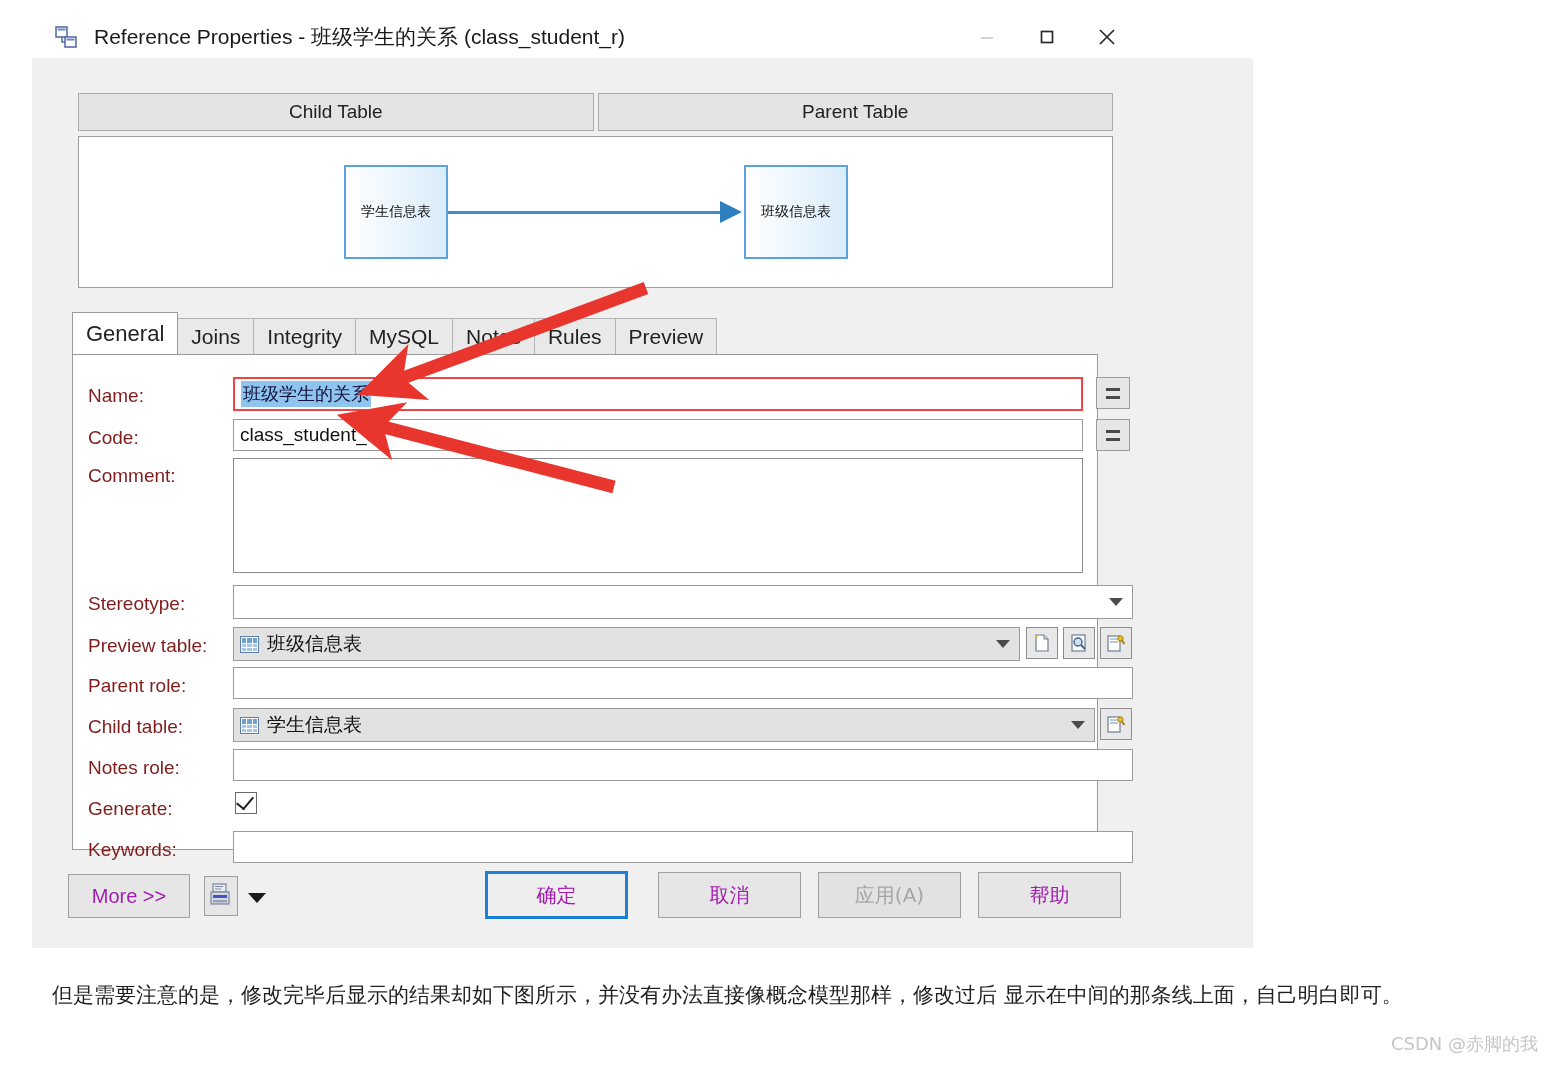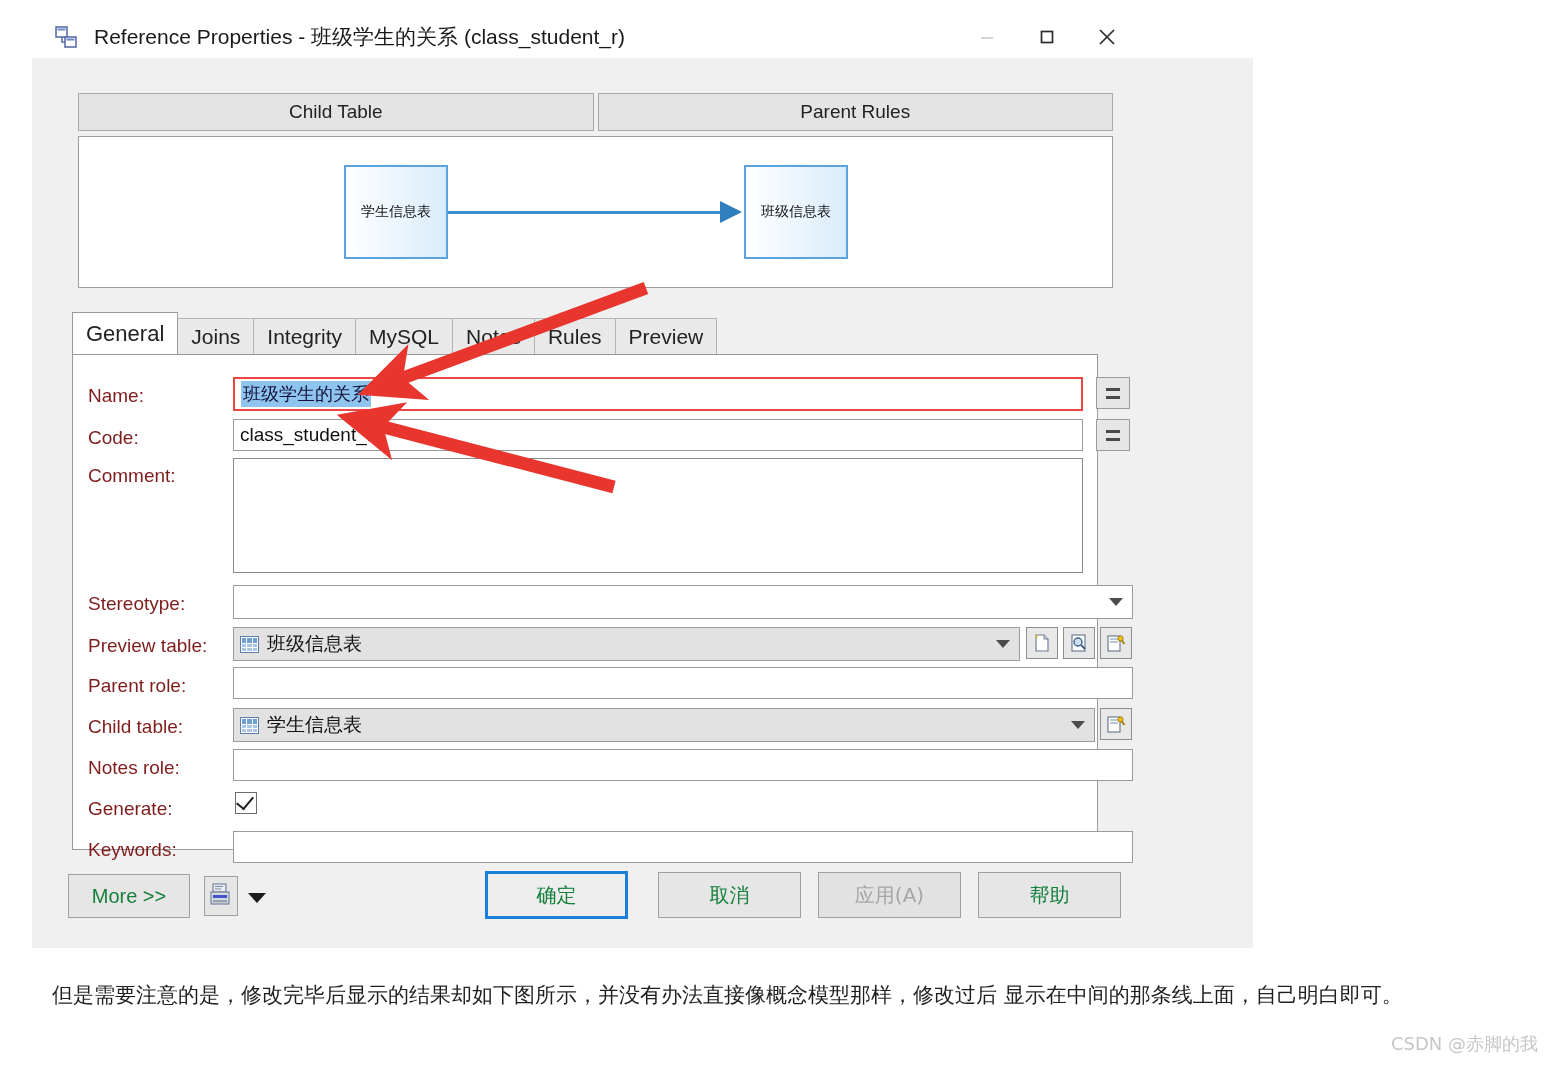--- a/index.html
+++ b/index.html
@@ -311,21 +311,21 @@
   }
   .btn {
     position: absolute;
     background: #e6e6e6;
     border: 1px solid #a0a0a0;
     box-sizing: border-box;
     display: flex;
     align-items: center;
     justify-content: center;
     font-size: 20px;
-    color: #15803d;
+    color: #a21caf;
     font-family: "DejaVu Sans", sans-serif;
   }
   .btn.default {
     border: 3px solid #1c7fd6;
     background: #eeeeee;
   }
   .btn.disabled { color: #a5a5a5; background: #e2e2e2; }
   #more-btn { left: 36px; top: 16px; width: 122px; height: 44px; font-family:"Liberation Sans",sans-serif; }
   #report-btn { left: 172px; top: 18px; width: 34px; height: 40px; }
   #report-caret {
@@ -398,21 +398,21 @@
             <line x1="18" y1="4" x2="4" y2="18" stroke="#2b2b2b" stroke-width="1.7"></line>
           </svg>
       </div>
     </div>
   </div>
 
   <div id="client-area">
 
     <div id="diagram-headers">
       <div class="diagram-header">Child Table</div>
-      <div class="diagram-header">Parent Rules</div>
+      <div class="diagram-header">Parent Table</div>
     </div>
 
     <div id="diagram-canvas">
       <div class="tbl-box" id="child-box">学生信息表</div>
       <div id="rel-line"></div>
       <div id="rel-arrow"></div>
       <div class="tbl-box" id="parent-box">班级信息表</div>
     </div>
 
     <div id="tab-strip">

